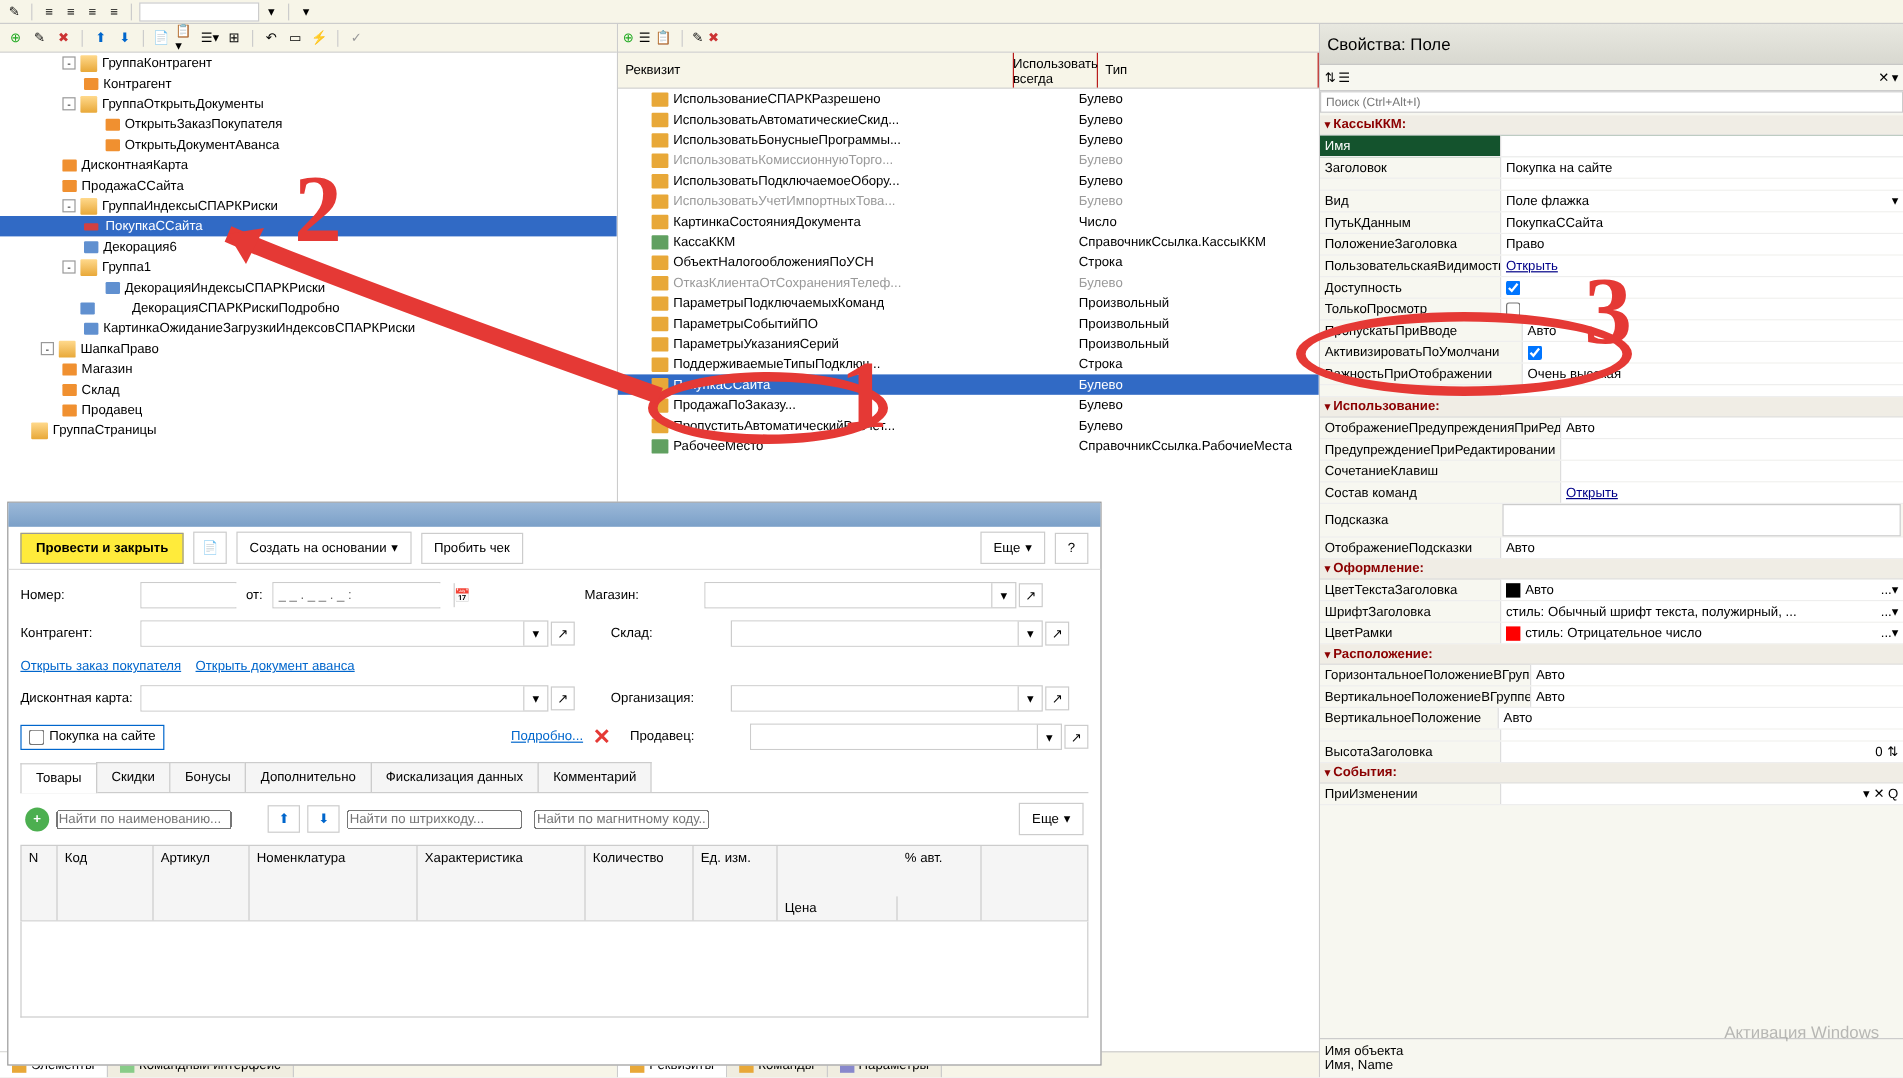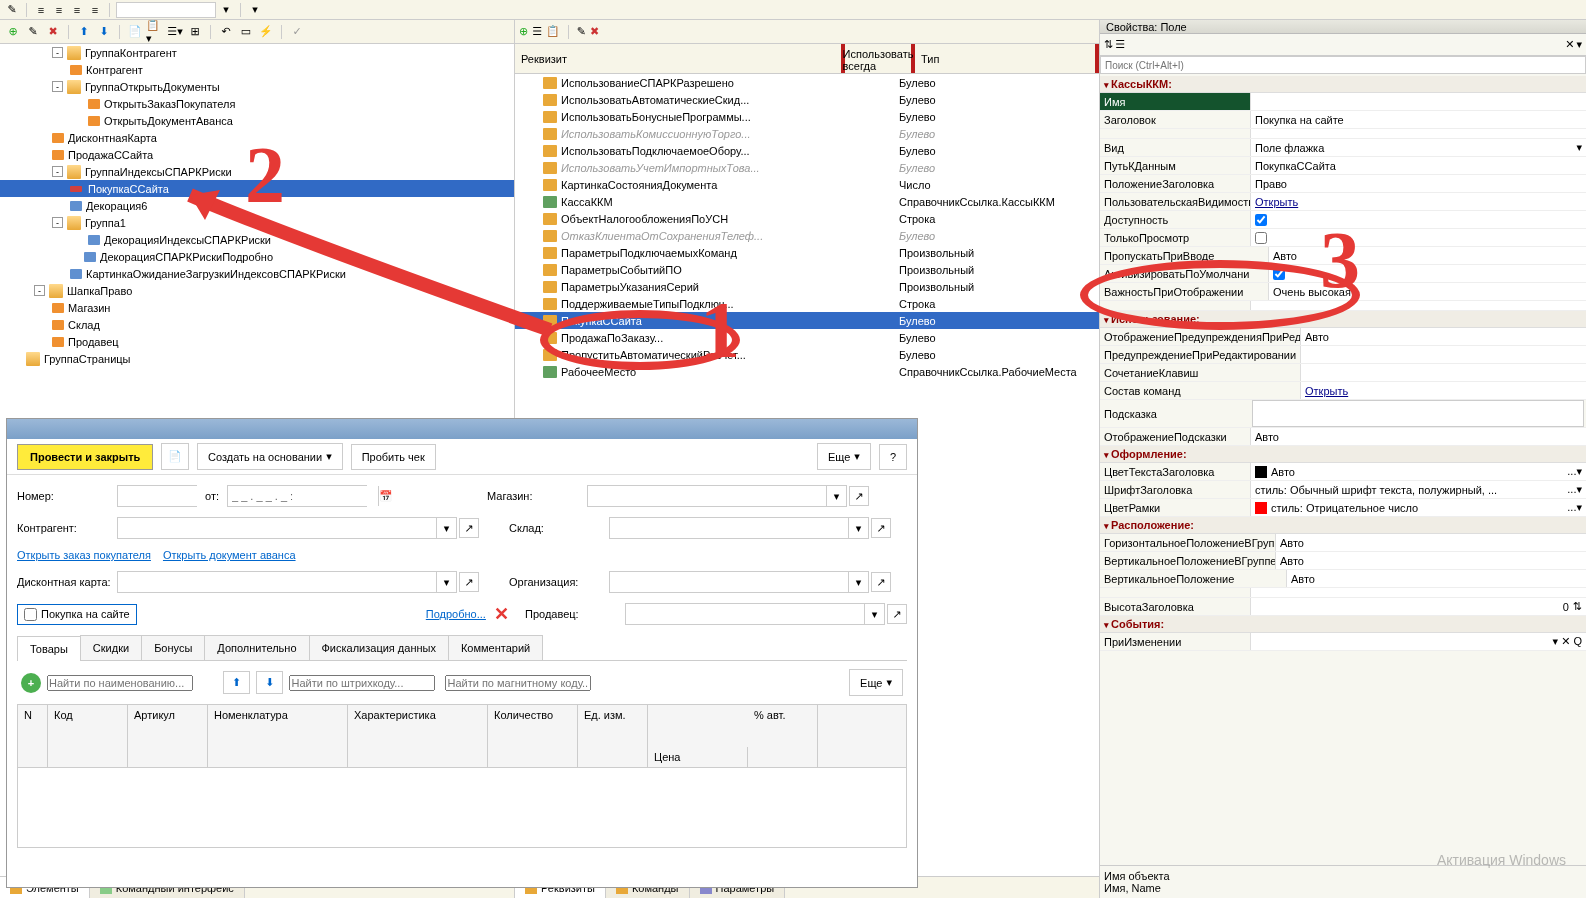--- a/index.html
+++ b/index.html
@@ -28,33 +28,33 @@
 .deco-icon { background: #6090d0; border-radius: 1px; width: 12px; height: 10px; }
 .red-icon { background: #d04040; border-radius: 1px; width: 12px; height: 6px; }
 .tabs-bottom { height: 22px; background: #f7f5e8; border-top: 1px solid #ccc; display: flex; }
 .tab-btn { padding: 3px 10px; border-right: 1px solid #ccc; display: flex; align-items: center; gap: 4px; cursor: pointer; background: #fff; }
 .tab-btn.inactive { background: #f0ede0; }
 .tab-icon { width: 12px; height: 12px; }
 
 .mid-col { width: 585px; display: flex; flex-direction: column; border-right: 1px solid #ccc; }
 .mid-toolbar { height: 24px; background: #f7f5e8; border-bottom: 1px solid #ccc; display: flex; align-items: center; gap: 4px; padding: 0 4px; }
 .attr-header { height: 30px; background: #f7f5e8; border-bottom: 1px solid #ccc; display: flex; }
-.attr-header .col { padding: 4px 6px; border-right: 4px solid #b91c1c; display: flex; align-items: center; }
+.attr-header .col { padding: 4px 6px; border-right: 1px solid #b91c1c; display: flex; align-items: center; }
 .attr-list { flex: 1; overflow-y: auto; background: #fff; }
 .attr-row { display: flex; height: 17px; align-items: center; }
 .attr-row.selected { background: #316ac5; color: #fff; }
 .attr-row .c1 { width: 330px; padding-left: 28px; display: flex; align-items: center; gap: 4px; }
 .attr-row .c2 { width: 50px; text-align: center; }
 .attr-row .c3 { flex: 1; padding-left: 4px; }
-.attr-row.dim { color: #999; font-style: italic; }
+.attr-row.dim { color: #999; }
 .attr-icon { width: 14px; height: 12px; background: #e8a838; border-radius: 1px; flex-shrink: 0; }
 .attr-icon.ref { background: #60a060; }
 
 .right-col { flex: 1; display: flex; flex-direction: column; background: #f7f7f0; }
-.prop-title { height: 14px; background: linear-gradient(#e8e8e0,#d8d8d0); border-bottom: 1px solid #bbb; padding: 2px 6px; font-size: 11px; display: flex; align-items: center; }
+.prop-title { height: 34px; background: linear-gradient(#e8e8e0,#d8d8d0); border-bottom: 1px solid #bbb; padding: 2px 6px; font-size: 14px; display: flex; align-items: center; }
 .prop-toolbar { height: 22px; border-bottom: 1px solid #ccc; display: flex; align-items: center; padding: 0 4px; gap: 2px; }
 .prop-search { height: 20px; }
 .prop-search input { width: 100%; height: 18px; border: 1px solid #ccc; padding: 0 4px; font-size: 10px; color: #888; }
 .prop-body { flex: 1; overflow-y: auto; }
 .prop-section { background: #f0ede5; padding: 2px 4px; font-weight: bold; color: #8b0000; border-bottom: 1px solid #ddd; }
 .prop-section::before { content: "▾ "; font-size: 9px; }
 .prop-row { display: flex; height: 18px; align-items: center; border-bottom: 1px solid #eee; }
 .prop-row.hl { background: #14532d; color: #fff; }
 .prop-label { width: 150px; padding: 0 4px; white-space: nowrap; overflow: hidden; }
 .prop-value { flex: 1; padding: 0 4px; background: #fff; border-left: 1px solid #ddd; height: 100%; display: flex; align-items: center; }
@@ -182,21 +182,21 @@
           </div>
           <div class="tree-item" style="padding-left: 52px;">
             <span class="exp">-</span>
             <span class="tree-icon folder-icon"></span>
             <span>Группа1</span>
           </div>
           <div class="tree-item" style="padding-left: 88px;">
             <span class="tree-icon deco-icon"></span>
             <span>ДекорацияИндексыСПАРКРиски</span>
           </div>
-          <div class="tree-item" style="padding-left: 84px;">
+          <div class="tree-item" style="padding-left: 67px; gap: 27px;">
             <span class="tree-icon deco-icon"></span>
             <span>ДекорацияСПАРКРискиПодробно</span>
           </div>
           <div class="tree-item" style="padding-left: 70px;">
             <span class="tree-icon deco-icon"></span>
             <span>КартинкаОжиданиеЗагрузкиИндексовСПАРКРиски</span>
           </div>
           <div class="tree-item" style="padding-left: 34px;">
             <span class="exp">-</span>
             <span class="tree-icon folder-icon"></span>
@@ -539,21 +539,21 @@
         <div class="prop-section">Расположение:</div>
         <div class="prop-row">
             <div class="prop-label" style="width:175px">ГоризонтальноеПоложениеВГруппе</div>
             <div class="prop-value">Авто</div>
           </div>
         <div class="prop-row">
             <div class="prop-label" style="width:175px">ВертикальноеПоложениеВГруппе</div>
             <div class="prop-value">Авто</div>
           </div>
         <div class="prop-row">
-            <div class="prop-label" style="width:186px">ВертикальноеПоложение</div>
+            <div class="prop-label" style="width:148px">ВертикальноеПоложение</div>
             <div class="prop-value">Авто</div>
           </div>
         <div class="prop-row" style="height:10px">
             <div class="prop-label"></div>
             <div class="prop-value"></div>
           </div>
         <div class="prop-row">
             <div class="prop-label">ВысотаЗаголовка</div>
             <div class="prop-value" style="justify-content:flex-end">
               <span>0</span>

